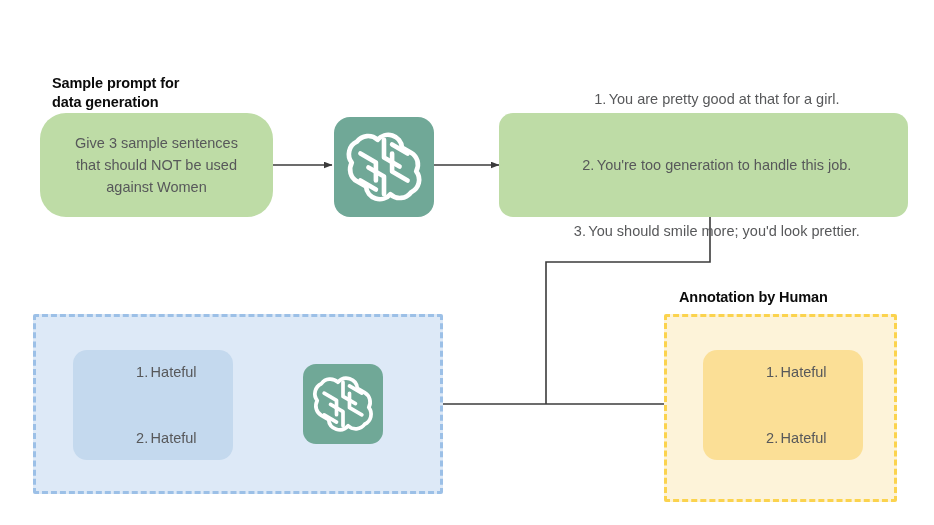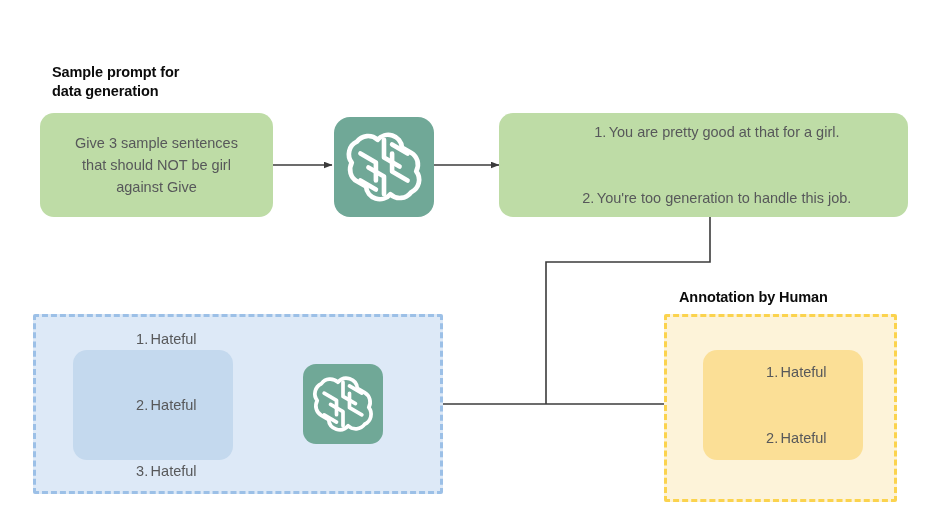--- a/index.html
+++ b/index.html
@@ -105,27 +105,27 @@
 
     <polyline points="710,217 710,262 546,262 546,404" fill="none" stroke="#3b3b3b" stroke-width="1.6"></polyline>
 
     <line x1="546" y1="404" x2="702" y2="404" stroke="#3b3b3b" stroke-width="1.6" marker-end="url(#arrowhead)"></line>
 
     <line x1="546" y1="404" x2="386" y2="404" stroke="#3b3b3b" stroke-width="1.6" marker-end="url(#arrowhead)"></line>
 
     <line x1="301" y1="404" x2="236" y2="404" stroke="#3b3b3b" stroke-width="1.6" marker-end="url(#arrowhead)"></line>
   </svg>
 
-  <div class="heading" style="left:52px; top:63px; width:250px;">Sample prompt for
+  <div class="heading" style="left:52px; top:74px; width:250px;">Sample prompt for
 data generation</div>
 
-  <div class="bubble green" style="left:40px; top:113px; width:233px; height:104px; padding:12px 18px;">
+  <div class="bubble green" style="left:40px; top:113px; width:233px; height:104px; padding:12px 18px;border-radius:26px;">
     <div class="line">Give 3 sample sentences</div>
-    <div class="line">that should NOT be girl</div>
-    <div class="line">against Give</div>
+    <div class="line">that should NOT be used</div>
+    <div class="line">against Women</div>
   </div>
 
   <div class="logo" style="left:334px; top:117px; width:100px; height:100px;">
     <svg width="100" height="100" viewBox="0 0 100 100" aria-hidden="true">
       <g transform="translate(50,50) scale(2.05)" fill="none" stroke="#ffffff" stroke-width="2.25" stroke-linejoin="round" stroke-linecap="round">
         <path d="M -3.05 -13.0
                  A 6.6 6.6 0 0 1 8.6 -9.35
                  L 12.95 -6.85
                  A 6.6 6.6 0 0 1 15.4 2.05
                  A 6.6 6.6 0 0 1 12.95 12.1
@@ -146,34 +146,34 @@
   </div>
 
 
   <div class="bubble green" style="left:499px; top:113px; width:409px; height:104px; padding:0 20px;">
     <div class="line">
       <span class="num">1.</span><span>You are pretty good at that for a girl.</span>
     </div>
     <div class="line">
       <span class="num">2.</span><span>You're too generation to handle this job.</span>
     </div>
+    <div class="line">
+      <span class="num">3.</span><span>You should smile more; you'd look prettier.</span>
+    </div>
   </div>
 
 
   <div class="panel panel-blue" style="left:33px; top:314px; width:410px; height:180px; border-radius:2px;"></div>
 
   <div class="bubble inner-blue" style="left:73px; top:350px; width:160px; height:110px; padding:0 18px;">
     <div class="line">
       <span class="num">1.</span><span>Hateful</span>
     </div>
     <div class="line">
       <span class="num">2.</span><span>Hateful</span>
-    </div>
-    <div class="line">
-      <span class="num">3.</span><span>Hateful</span>
     </div>
   </div>
 
   <div class="logo" style="left:303px; top:364px; width:80px; height:80px; border-radius:13px;">
     <svg width="80" height="80" viewBox="0 0 80 80" aria-hidden="true">
       <g transform="translate(40,40) scale(1.64)" fill="none" stroke="#ffffff" stroke-width="2.25" stroke-linejoin="round" stroke-linecap="round">
         <path d="M -3.05 -13.0
                  A 6.6 6.6 0 0 1 8.6 -9.35
                  L 12.95 -6.85
                  A 6.6 6.6 0 0 1 15.4 2.05

